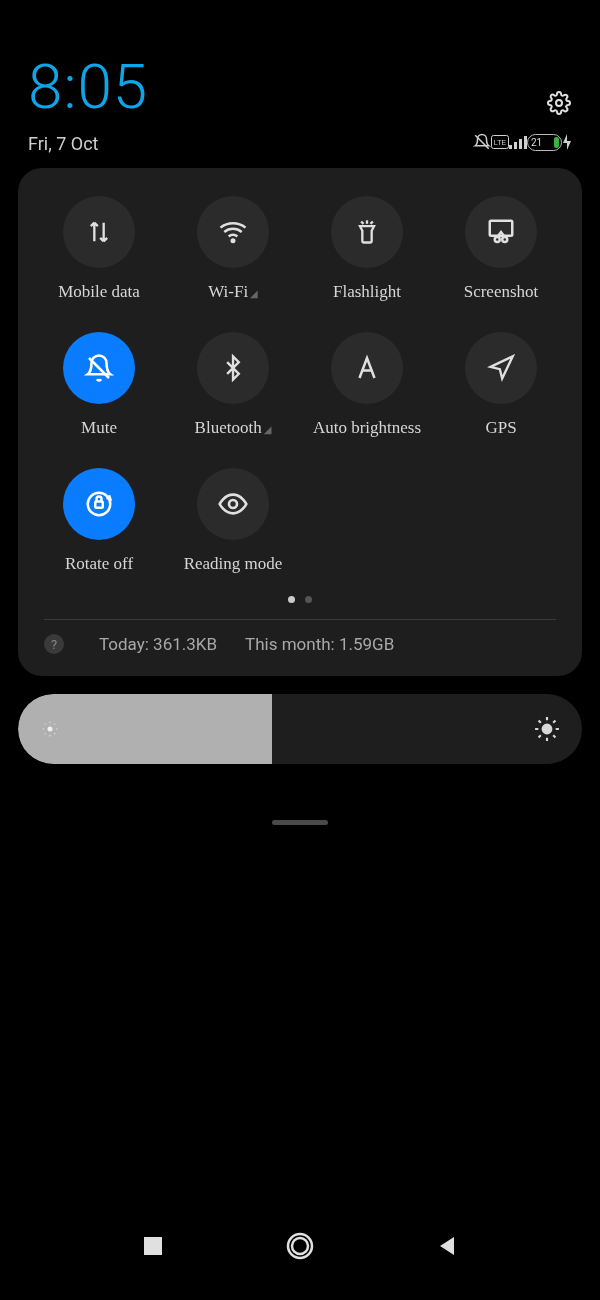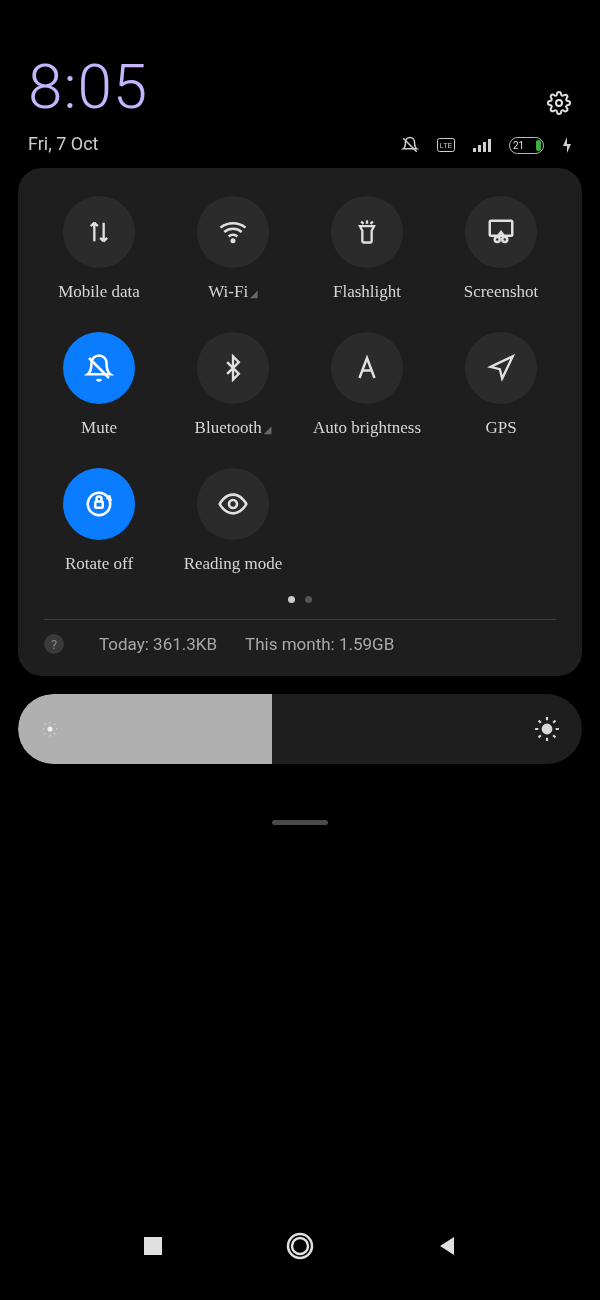--- a/index.html
+++ b/index.html
@@ -14,45 +14,45 @@
   }
 
   
   .header {
     padding: 50px 28px 0 28px;
     position: relative;
   }
   .clock {
     font-size: 62px;
     font-weight: 300;
-    color: #c4b5fd;
+    color: #0ea5e9;
     letter-spacing: 1px;
   }
   .settings-gear {
     position: absolute;
     right: 28px;
     top: 90px;
     width: 26px;
     height: 26px;
     display: flex;
     align-items: center;
     justify-content: center;
   }
   .date-row {
     display: flex;
     justify-content: space-between;
-    align-items: flex-end;
+    align-items: flex-start;
     margin-top: 10px;
     font-size: 18px;
     color: #cfcfcf;
   }
   .status-icons {
     display: flex;
     align-items: center;
-    gap: 18px;
+    gap: 0;
     color: #cfcfcf;
   }
   .battery-pill {
     border: 1.5px solid #bbb;
     border-radius: 9px;
     height: 17px;
     width: 35px;
     position: relative;
     display: flex;
     align-items: center;

